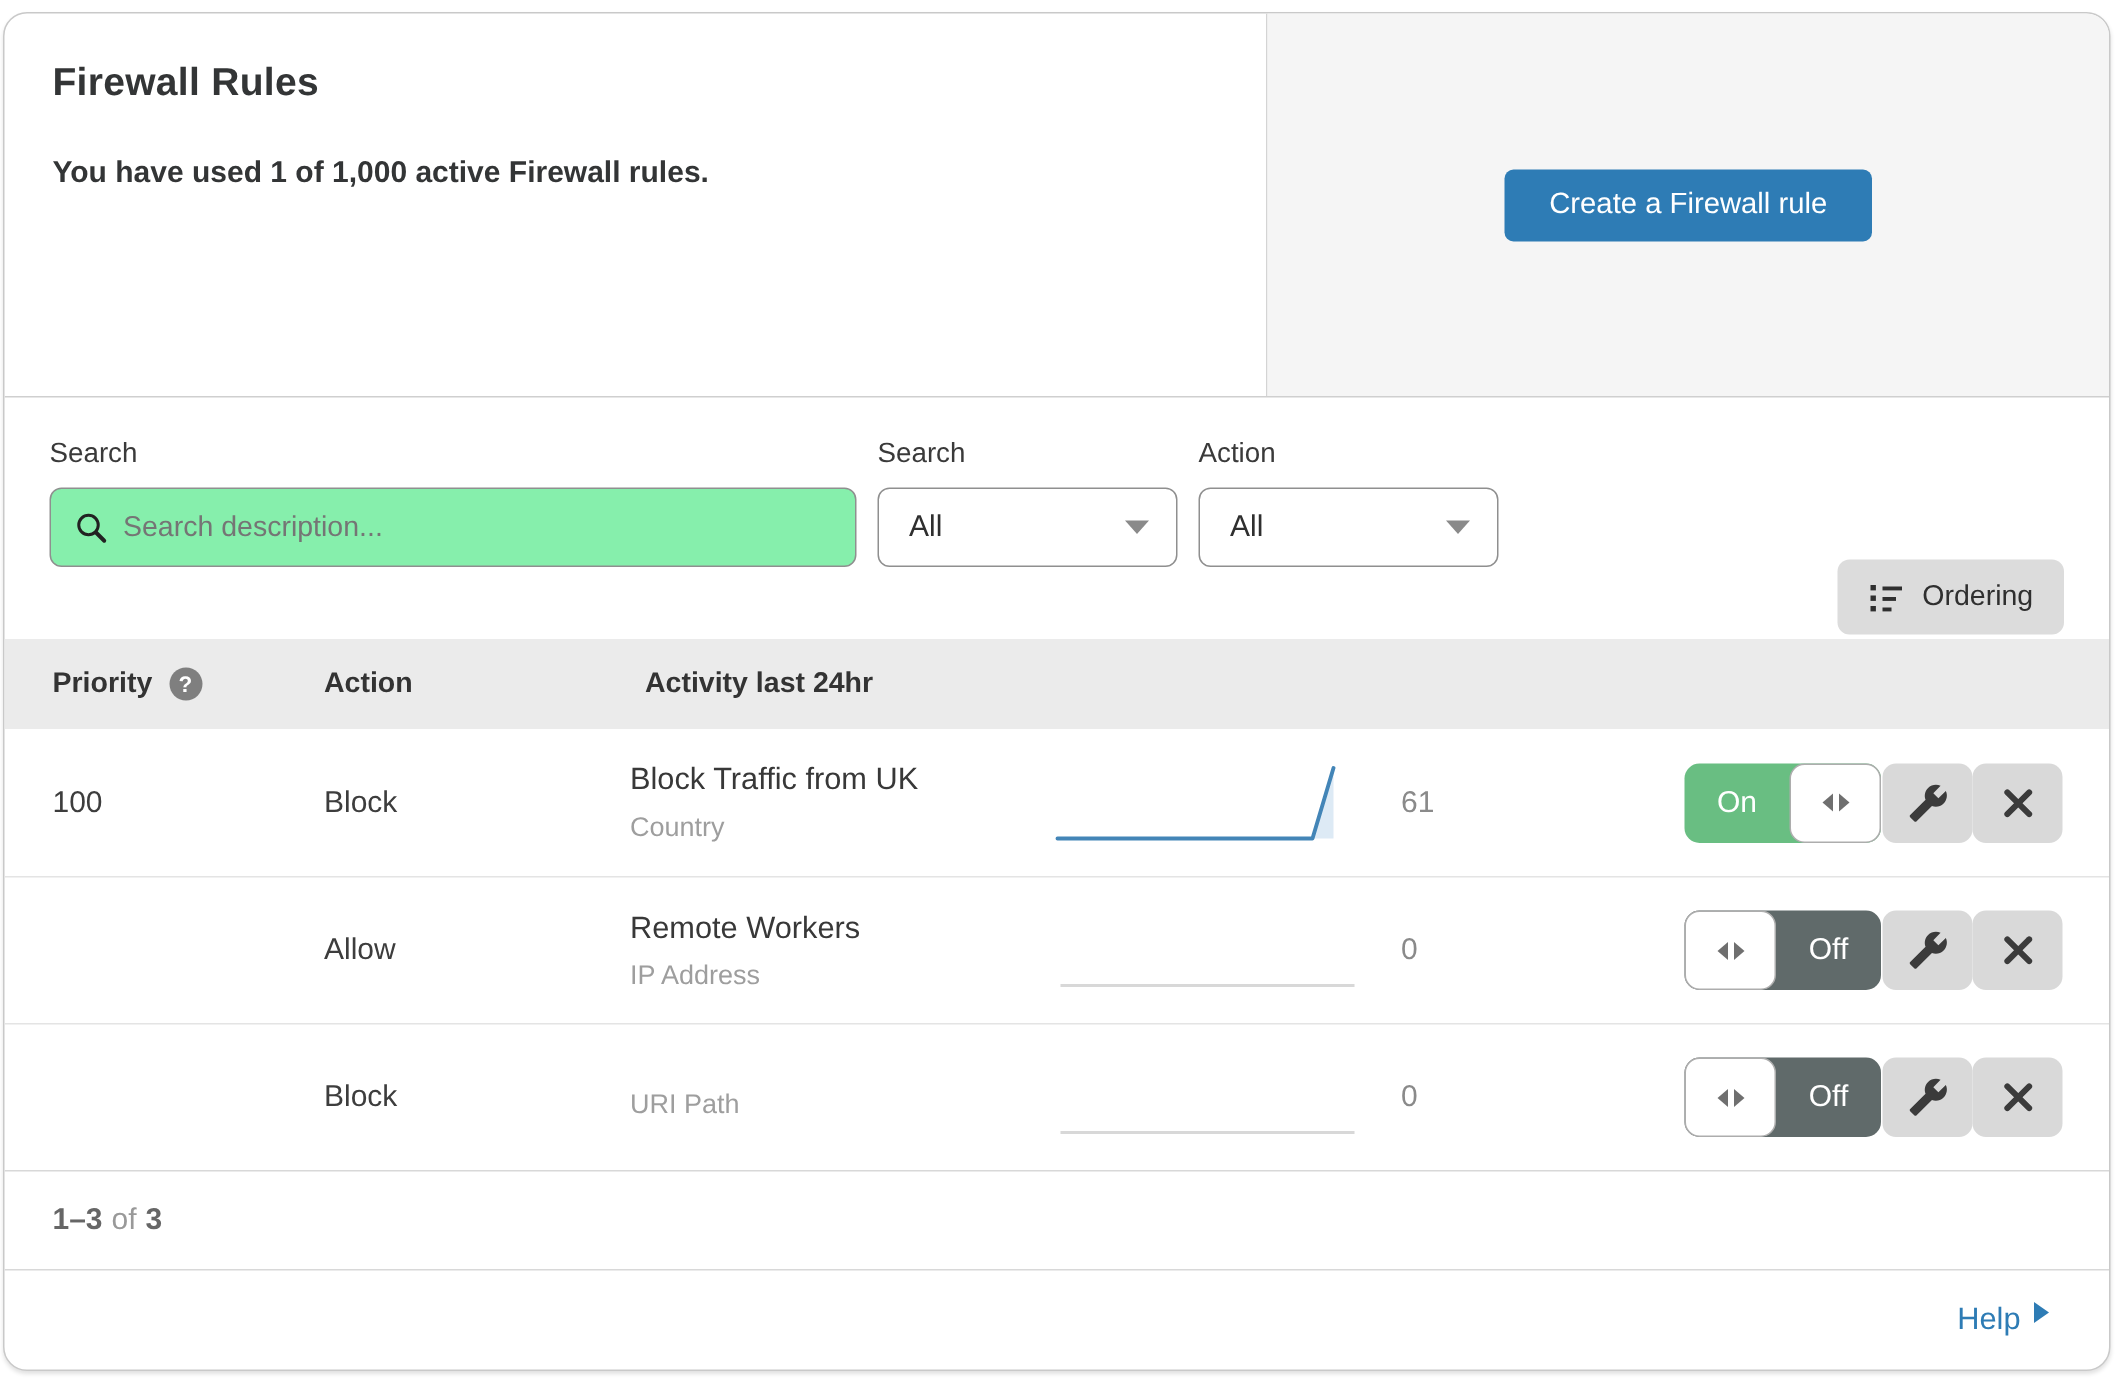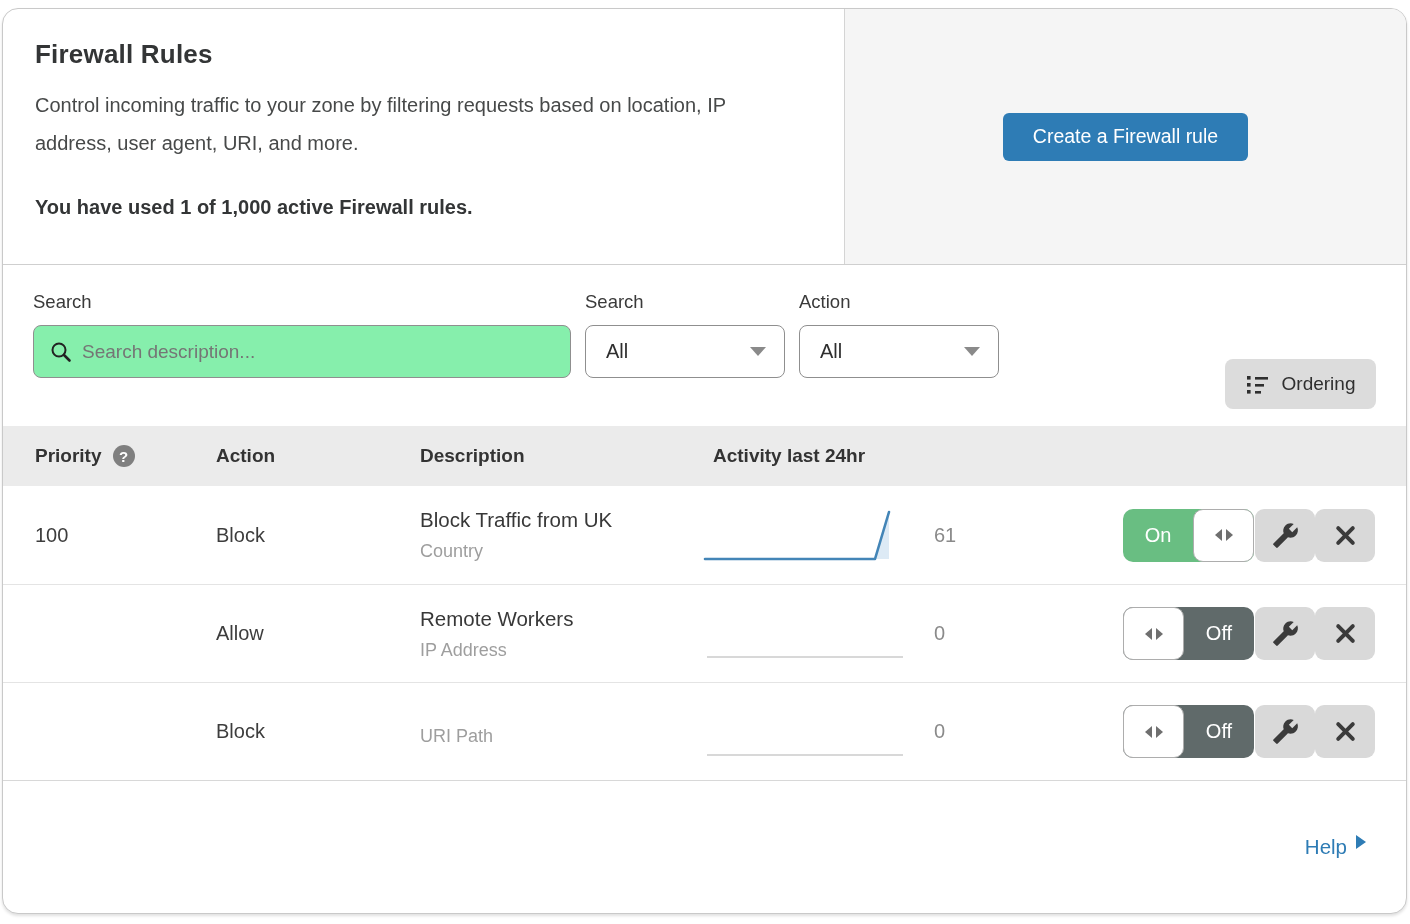--- a/index.html
+++ b/index.html
@@ -20,21 +20,21 @@
   .hdr-right { flex:1; background:#f5f5f5; display:flex; align-items:center; justify-content:center; }
   .title { font-size:26px; font-weight:700; color:#333536; letter-spacing:.2px; }
   .desc  { margin-top:16px; font-size:20px; line-height:38px; color:#474949; max-width:770px; }
   .note  { margin-top:34px; font-size:20px; font-weight:700; color:#333536; }
   .btn-primary {
     background:var(--accent,#2e7cb5); color:#fff; border:none; border-radius:6px;
     height:48px; padding:0 30px; font-size:19.5px; font-family:inherit; cursor:pointer;
   }
 
   
-  .filters { height:161px; padding:26px 30px 14px 30px; display:flex; gap:14px; flex:none; }
+  .filters { height:161px; padding:26px 30px 0 30px; display:flex; gap:14px; flex:none; }
   .fgroup label { display:block; font-size:18.5px; color:#3a3a3a; margin-bottom:12px; }
   .search-box { width:538px; height:53px; border:1.5px solid #8f8f8f; border-radius:8px;
     display:flex; align-items:center; padding:0 14px 0 16px; background:#86efac; }
   .search-box input { border:none; outline:none; flex:1; font-size:19px; color:#333;
     font-family:inherit; margin-left:10px; background:transparent; }
   .search-box input::placeholder { color:#757575; }
   .select { width:200px; height:53px; border:1.5px solid #8f8f8f; border-radius:8px;
     display:flex; align-items:center; padding:0 18px 0 20px; font-size:20px; color:#2f2f2f;
     background:#fff; cursor:pointer; }
   .select .val { flex:1; }
@@ -94,21 +94,20 @@
 </style>
 </head>
 <body>
 
 <div class="canvas">
   <div class="card">
 
     <div class="hdr">
       <div class="hdr-left">
         <div class="title">Firewall Rules</div>
-        <div class="desc">Control incoming traffic to your zone by filtering requests based on location, IP address, user agent, URI, and more.</div>
         <div class="note">You have used 1 of 1,000 active Firewall rules.</div>
       </div>
       <div class="hdr-right">
         <button class="btn-primary">Create a Firewall rule</button>
       </div>
     </div>
 
     <div class="filters">
       <div class="fgroup">
         <label>Search</label>
@@ -146,21 +145,20 @@
         <span>Ordering</span>
       </button>
     </div>
 
     <div class="thead grid-cols">
       <div class="hc">
         <span>Priority</span>
         <span class="qmark">?</span>
       </div>
       <div class="hc">Action</div>
-      <div class="hc">Description</div>
       <div class="hc hc-activity">Activity last 24hr</div>
       <div class="hc"></div>
     </div>
 
     <div id="rows">
   <div class="trow grid-cols">
     <div class="cell-priority">100</div>
     <div class="cell-action">Block</div>
     <div class="cell-desc">
       <div class="desc-title">Block Traffic from UK</div>
@@ -261,20 +259,25 @@
       <button class="icon-btn">
         <svg width="25" height="25" viewBox="0 0 24 24">
           <line x1="5" y1="5" x2="19" y2="19" stroke="#3b3b3b" stroke-width="3.8" stroke-linecap="round"></line>
           <line x1="19" y1="5" x2="5" y2="19" stroke="#3b3b3b" stroke-width="3.8" stroke-linecap="round"></line>
         </svg>
       </button>
     </div>
   </div>
 </div>
 
+    <div class="pagination">
+      <span class="pg-strong">1–3</span>
+      <span class="pg-of">of</span>
+      <span class="pg-strong">3</span>
+    </div>
 
     <div class="footer">
       <a class="help">
         <span>Help</span>
         <span class="help-arrow"></span>
       </a>
     </div>
 
   </div>
 </div>

